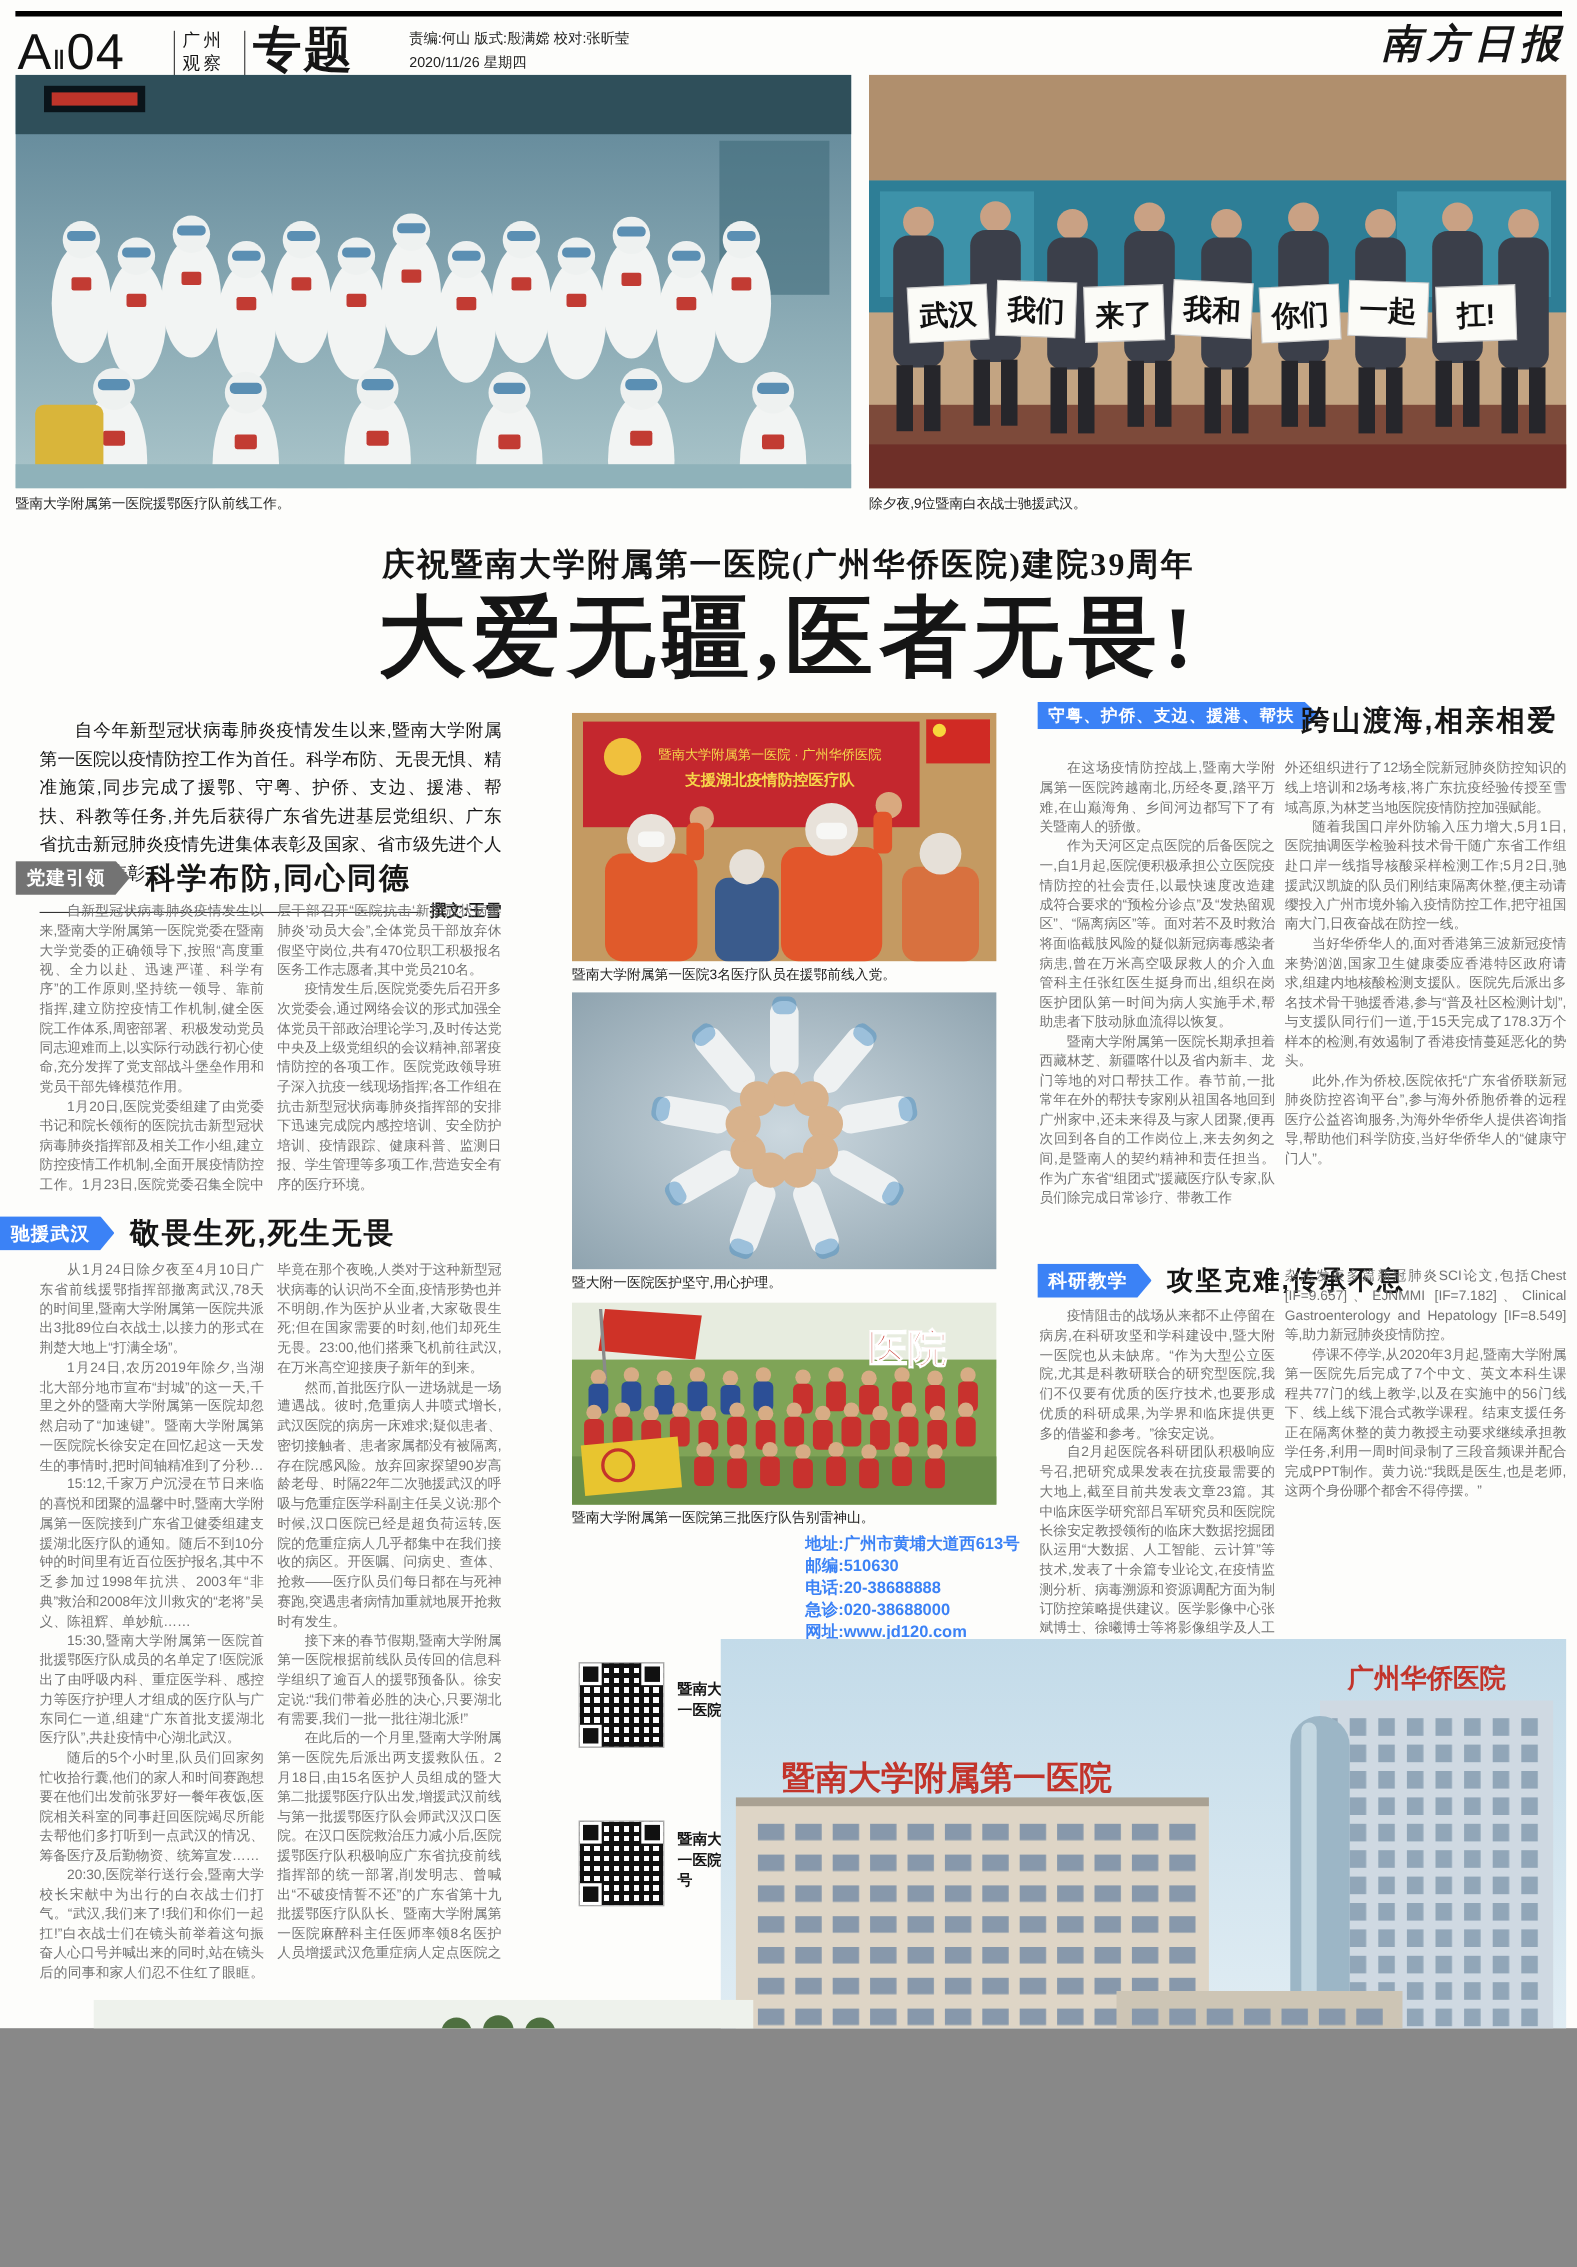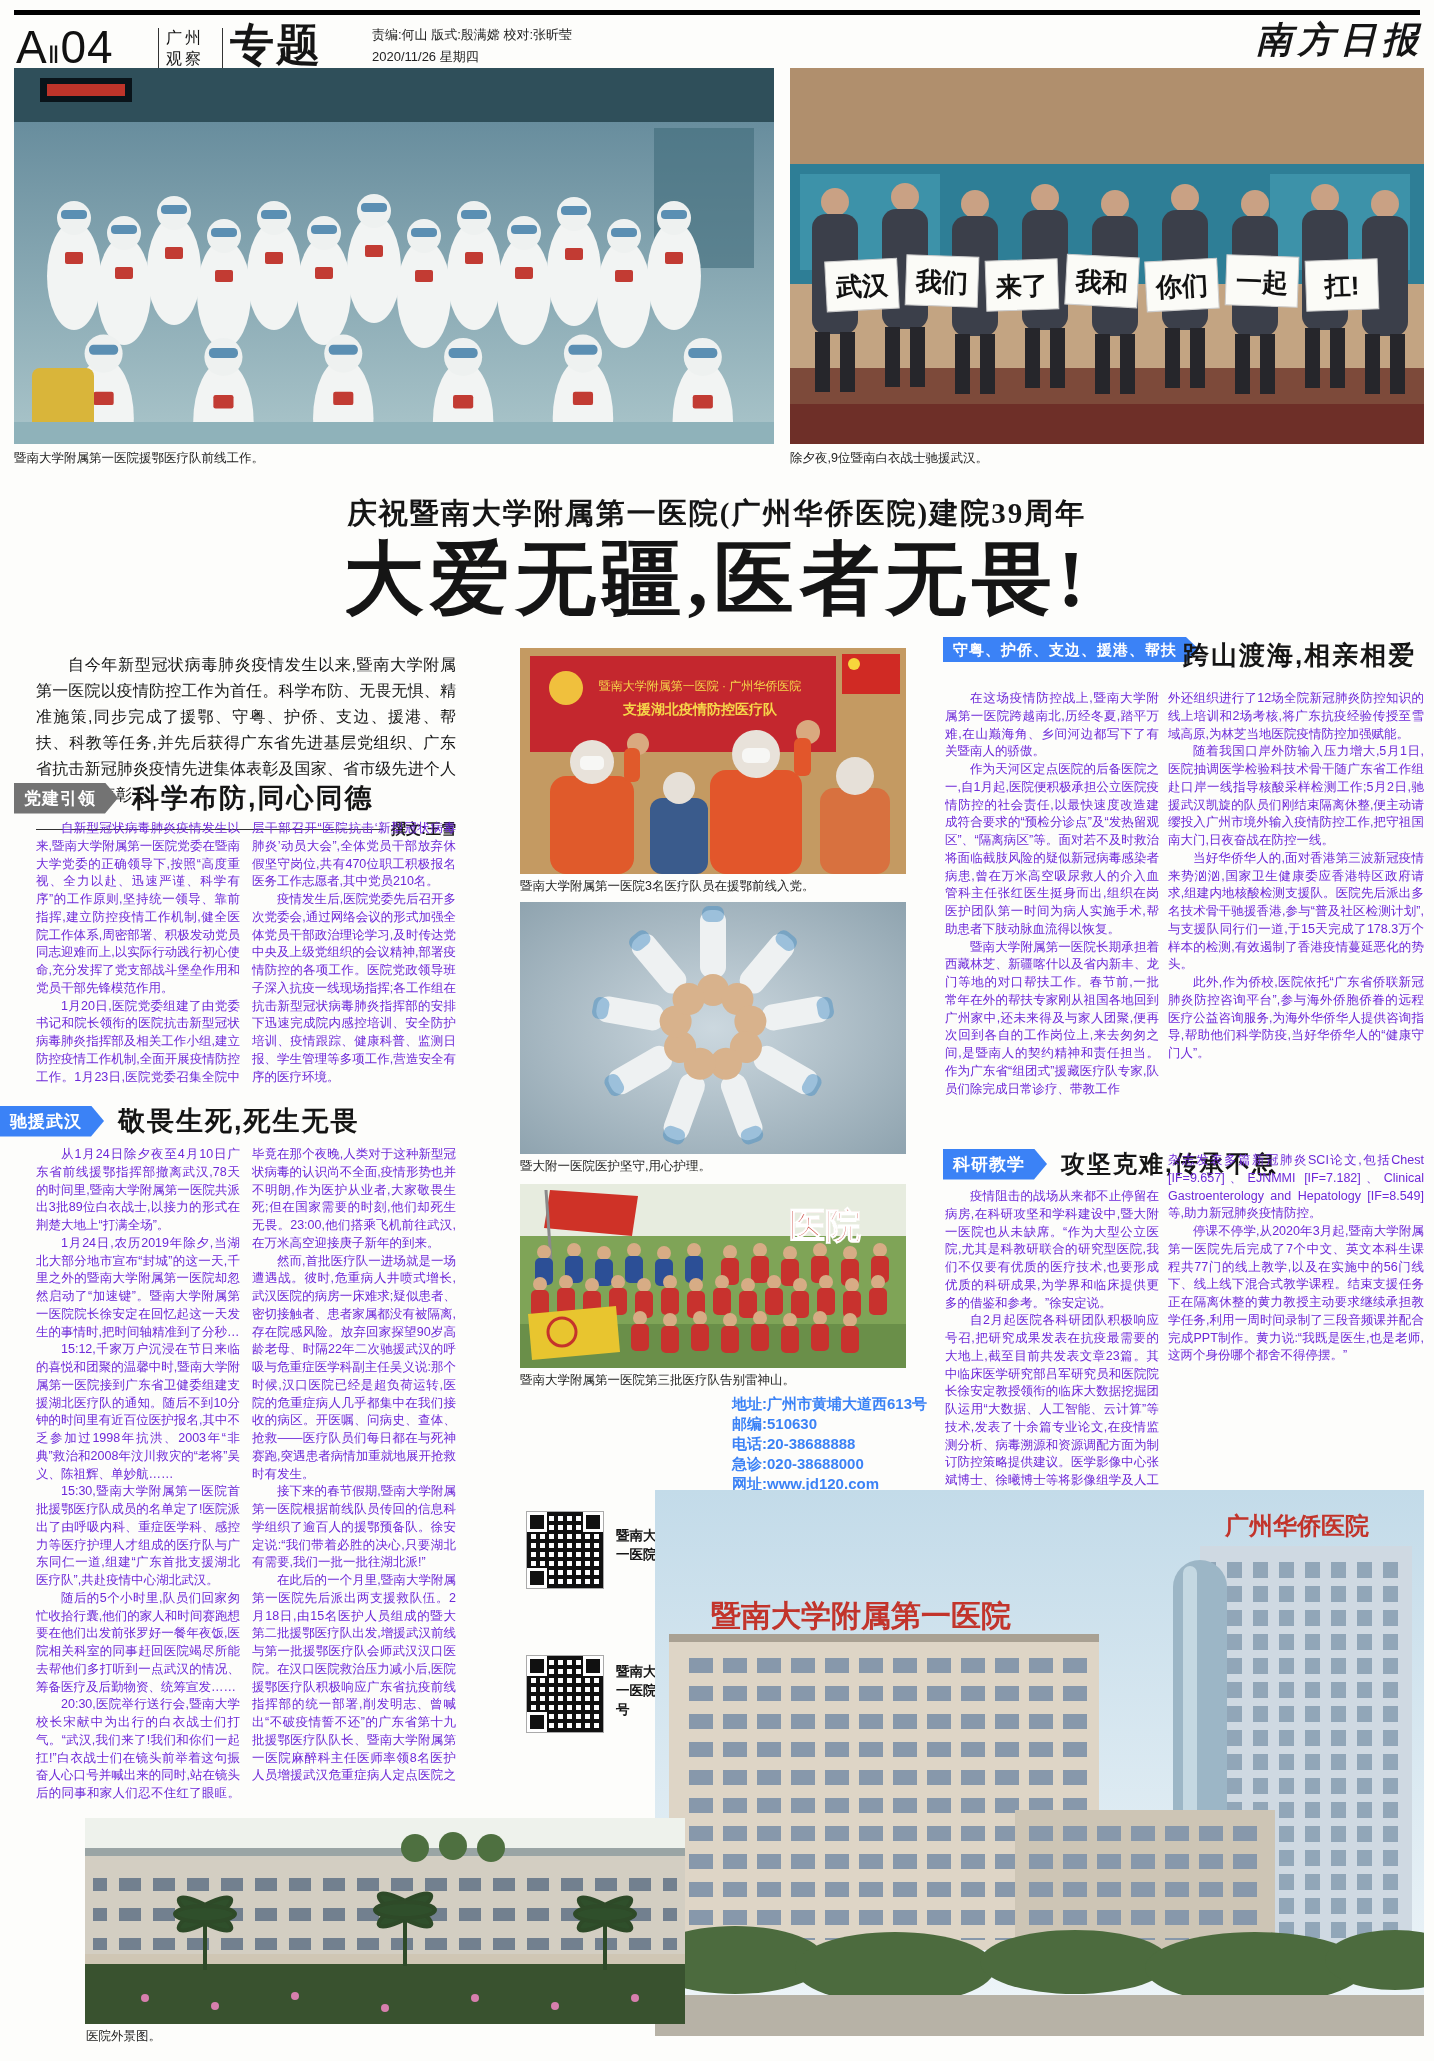--- a/index.html
+++ b/index.html
@@ -1,16 +1,16 @@
 <!DOCTYPE html>
 <html><head>
 <meta charset="utf-8">
 <style>
   html,body{margin:0;padding:0;background:#888;}
-  .page{position:relative;width:1434px;height:2061px;background:#fdfdfb;margin:0 auto;
+  .page{position:relative;width:1434px;height:1844px;background:#fdfdfb;margin:0 auto;
         font-family:"Liberation Sans",sans-serif;color:#151515;overflow:hidden;}
   .abs{position:absolute;}
   
   .toprule{left:14px;top:10px;width:1406px;height:5px;background:#000;}
   .pagecode{left:16px;top:20px;font-size:46px;letter-spacing:1px;color:#111;
             font-family:"Liberation Sans",sans-serif;}
   .pagecode .rn{font-size:24px;}
   .vdiv{width:1px;background:#333;top:28px;height:42px;}
   .secsmall{left:166px;top:27px;font-size:16px;line-height:21px;letter-spacing:3px;}
   .secbig{left:230px;top:16px;font-size:44px;font-weight:800;letter-spacing:2px;}
@@ -31,21 +31,21 @@
   .byline{display:flex;align-items:center;margin-top:10px;font-size:15px;font-weight:700;}
   .byline .rule{flex:1;border-top:1.5px solid #333;margin-right:8px;}
   
   .sechdr{display:flex;align-items:center;}
   .tag{color:#fff;font-size:17px;font-weight:700;padding:4px 22px 4px 10px;letter-spacing:1px;
        clip-path:polygon(0 0,calc(100% - 13px) 0,100% 50%,calc(100% - 13px) 100%,0 100%);}
   .tag.red{background:#737373;}
   .tag.blue{background:#3b82f6;}
   .sectitle{margin-left:14px;font-size:27px;font-weight:800;letter-spacing:2px;}
   
-  .bodycols{font-size:12.5px;line-height:1.42;text-align:justify;overflow:hidden;color:#6d28d9;}
+  .bodycols{font-size:12.5px;line-height:1.42;text-align:justify;overflow:hidden;color:#737373;}
   .bodycols p{margin:0;text-indent:2em;}
   .twocol{column-count:2;column-gap:12px;}
   
   .contact{left:688px;top:1394px;width:250px;font-size:15px;line-height:20px;font-weight:600;color:#3b82f6;margin-left:44px;}
   .qr{width:76px;height:76px;background:
       repeating-linear-gradient(0deg,#111 0 4px,transparent 4px 9px),
       repeating-linear-gradient(90deg,#111 0 4px,#fff 4px 9px);
       outline:1px solid #aaa;position:absolute;}
   .qr .fp{position:absolute;width:20px;height:20px;background:#111;border:3px solid #fff;box-sizing:border-box;}
   .qr .tl{left:0;top:0;}.qr .tr{right:0;top:0;}.qr .bl{left:0;bottom:0;}

